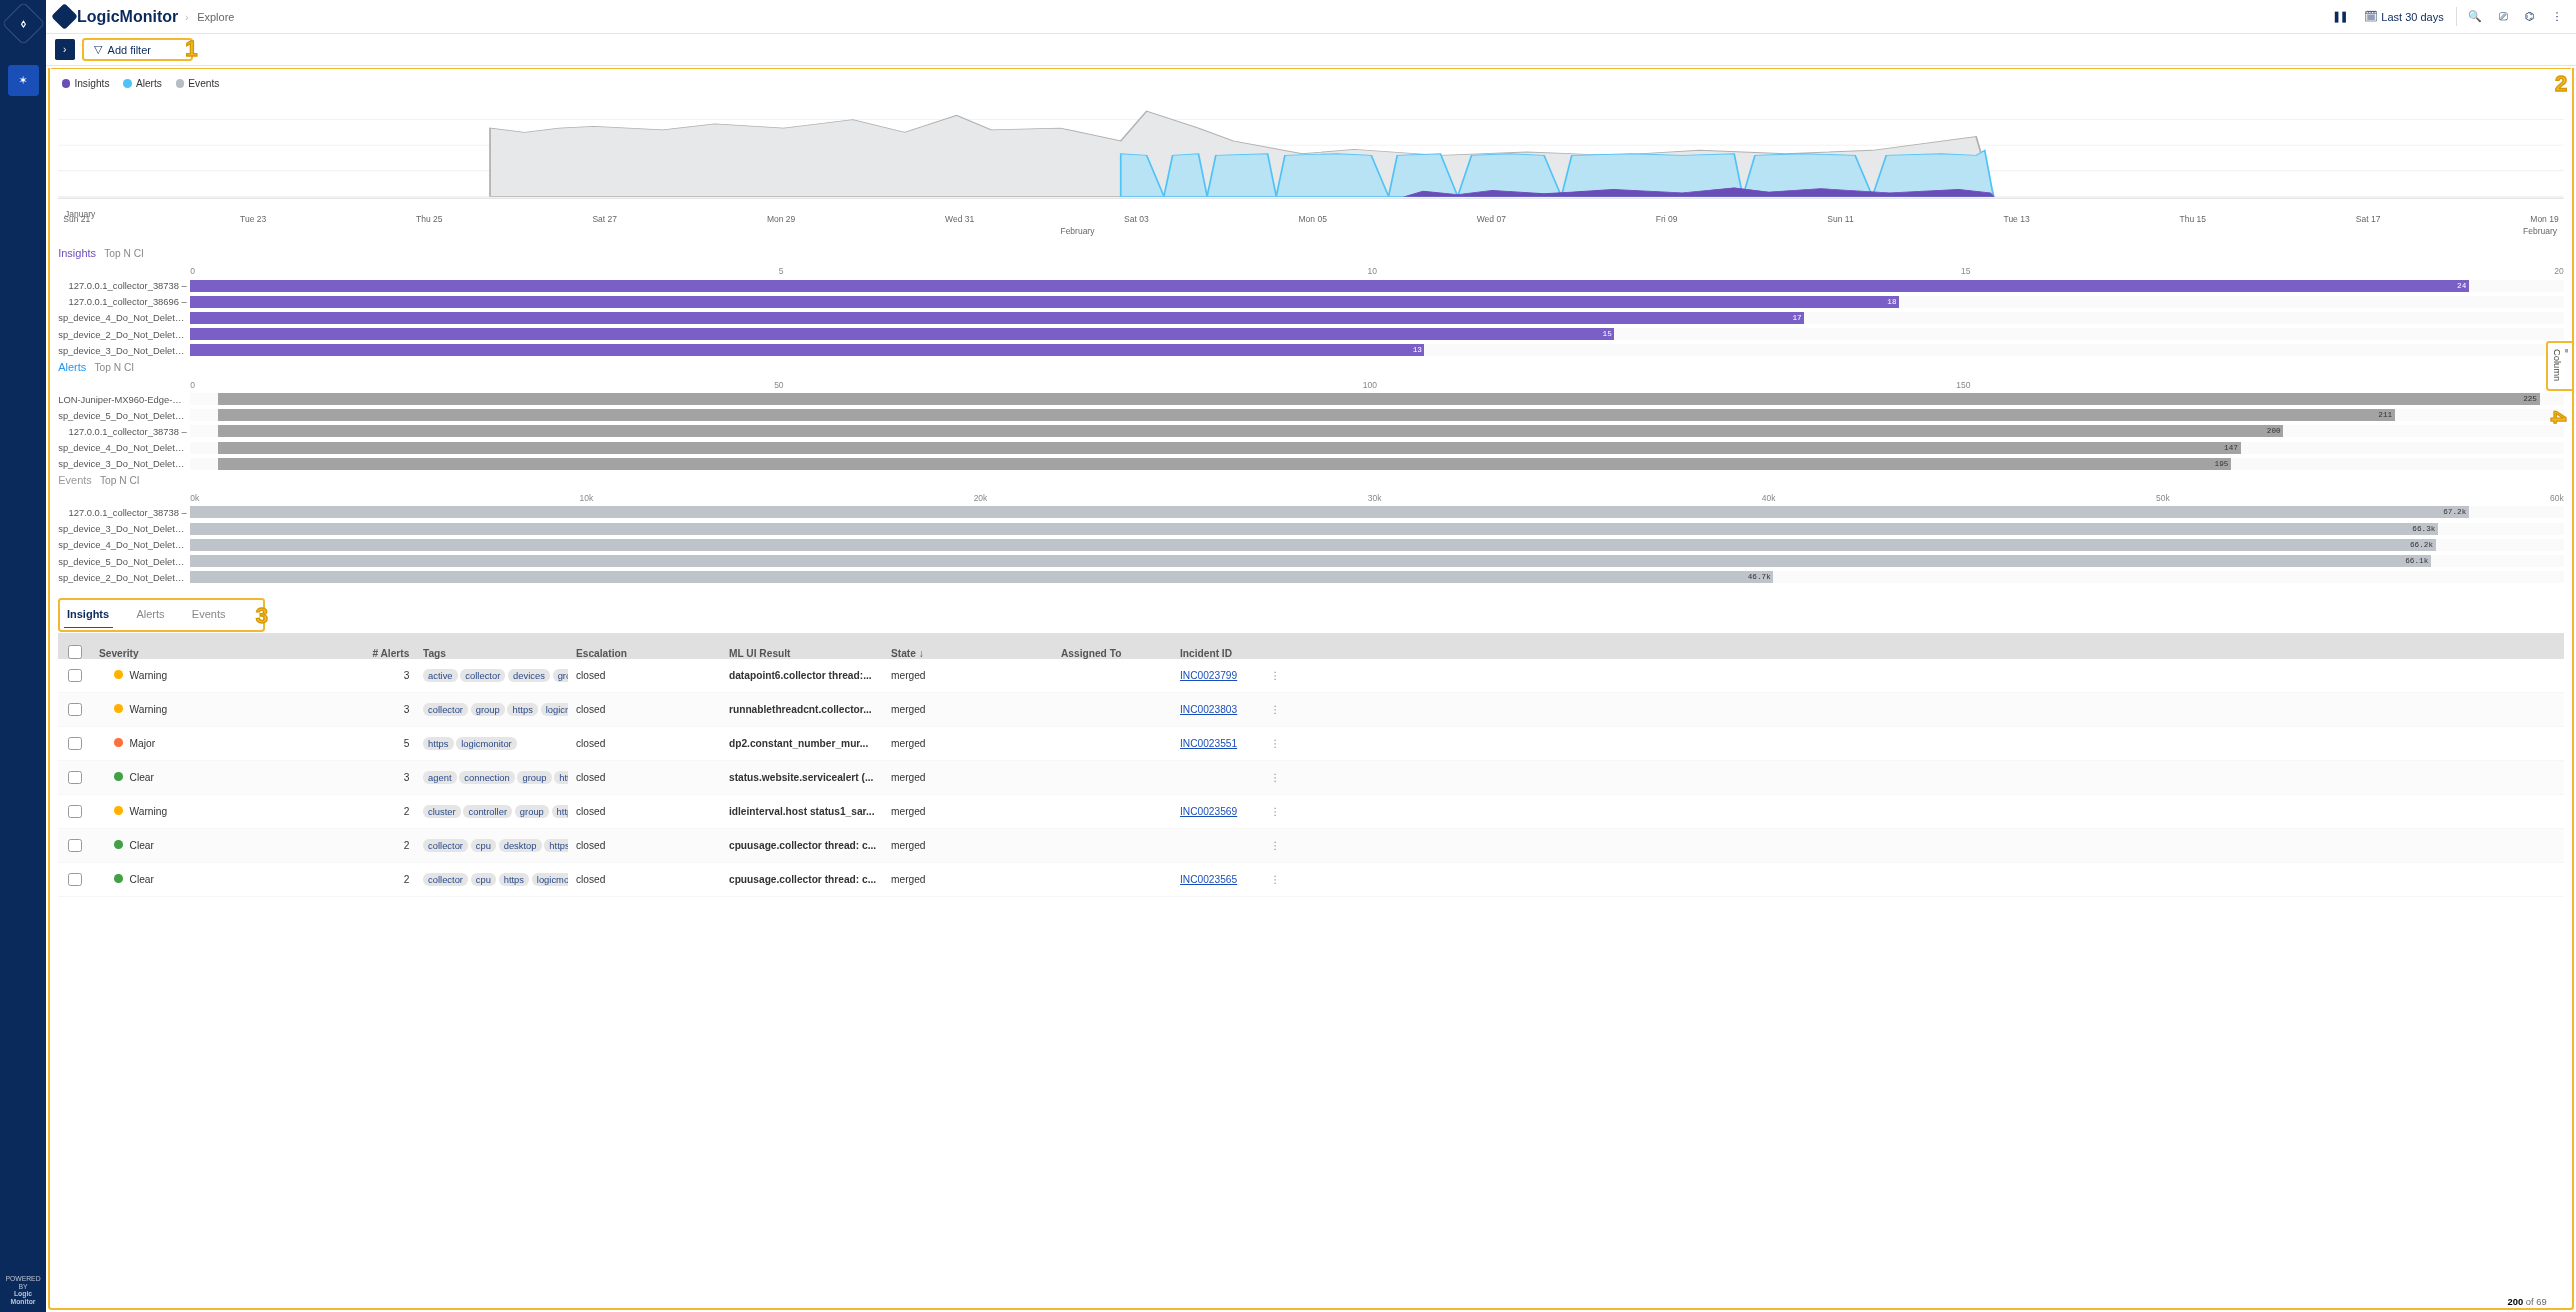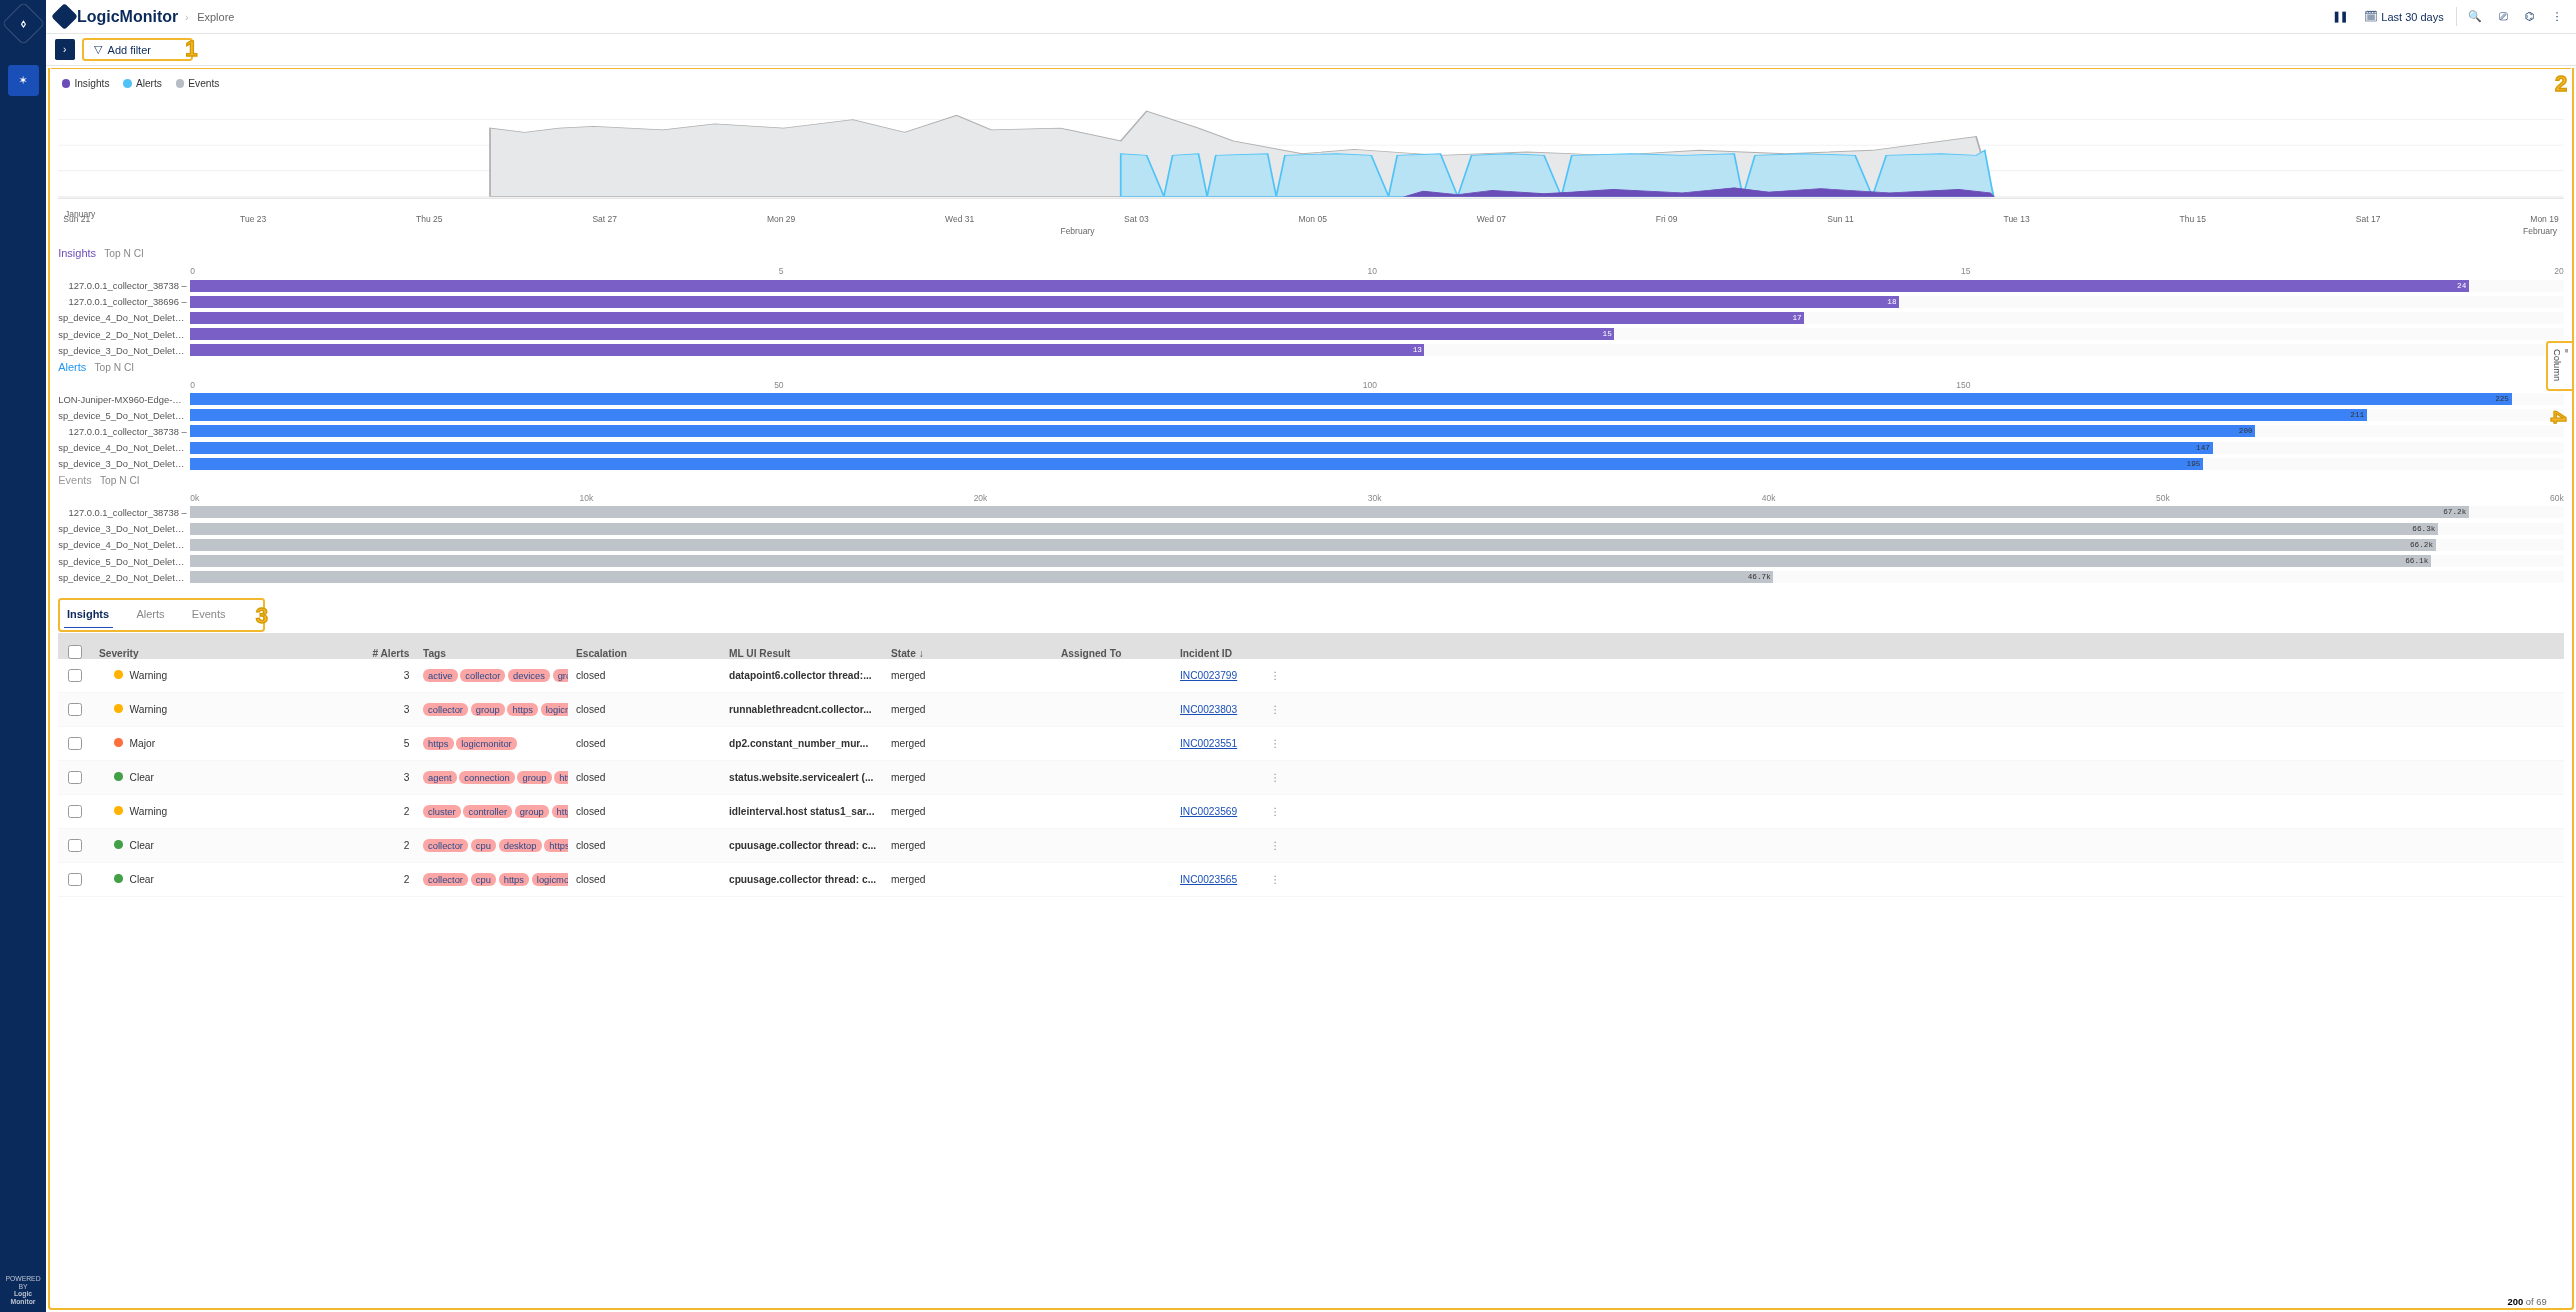--- a/index.html
+++ b/index.html
@@ -42,21 +42,21 @@
 .h-insights{color:#6B4DB8;}
 .h-alerts{color:#2196F3;}
 .h-events{color:#999;}
 .hbar{margin-top:6.8px;}
 .hbar .scale{display:flex;justify-content:space-between;font-size:8.5px;color:#888;margin-bottom:1.7px;padding-left:132px;}
 .hbar .row{display:flex;align-items:center;height:15.3px;margin:0.9px 0;}
 .hbar .lbl{width:132px;text-align:right;font-size:9.4px;color:#555;padding-right:3.4px;overflow:hidden;text-overflow:ellipsis;white-space:nowrap;}
 .hbar .track{flex:1;height:12px;position:relative;background:#fafafa;font-family:Liberation Mono, monospace;}
 .hbar .bar{height:12px;position:absolute;left:0;display:flex;align-items:center;justify-content:flex-end;padding-right:2.6px;font-size:7.7px;color:#fff;}
 .b-insights{background:#7A5FC7;}
-.b-alerts{background:#3b82f6;color:#333!important;}
+.b-alerts{background:#a3a3a3;color:#333!important;margin-left:28px;}
 .b-events{background:#BFC3CA;color:#333!important;}
 .tabs-wrap{margin-top:12px;position:relative;border:2.6px solid #F2B82E;border-radius:3.4px;display:inline-block;padding:1.7px 34px 1.7px 3.4px;}
 .tabs{display:flex;gap:20.5px;}
 .tab{padding:6.8px 3.4px;color:#888;font-size:11px;cursor:pointer;border-bottom:1.7px solid transparent;}
 .tab.active{color:#0B2A5C;border-bottom:1.7px solid #1B4FB8;font-weight:600;}
 .table{margin-top:1.7px;}
 .thead{display:flex;background:#E0E0E0;height:25.6px;align-items:flex-end;font-size:10.2px;font-weight:600;color:#555;}
 .tcol{padding:0 6.8px;}
 .c-chk{width:34px;display:flex;justify-content:center;}
 .c-sev{width:256px;}
@@ -68,21 +68,21 @@
 .c-assign{width:119px;}
 .c-inc{width:85px;}
 .c-menu{width:34px;text-align:center;color:#888;cursor:pointer;}
 .trow{display:flex;height:34px;align-items:center;border-bottom:0.9px solid #f6f6f6;font-size:10.2px;}
 .trow:nth-child(even){background:#fbfbfb;}
 .chk{width:13.6px;height:13.6px;border:1.3px solid #999;border-radius:2.6px;background:#fff;cursor:pointer;}
 .sev-dot{width:8.5px;height:8.5px;border-radius:50%;display:inline-block;margin-right:6.8px;margin-left:15.3px;}
 .sev-warning{background:#FFB300;}
 .sev-major{background:#FF6F3D;}
 .sev-clear{background:#43A047;}
-.tag{background:#fca5a5;color:#2a4a8a;padding:0.9px 5.1px;border-radius:6px;font-size:9.4px;margin-right:2.6px;display:inline-block;}
+.tag{background:#e5e5e5;color:#2a4a8a;padding:0.9px 5.1px;border-radius:6px;font-size:9.4px;margin-right:2.6px;display:inline-block;}
 .tags-wrap{overflow:hidden;white-space:nowrap;width:145px;}
 .ml{font-weight:600;overflow:hidden;text-overflow:ellipsis;white-space:nowrap;}
 .inc-link{color:#1B4FB8;text-decoration:underline;cursor:pointer;}
 .footer{position:absolute;bottom:1.7px;right:25.6px;font-size:9.4px;color:#666;}
 .footer b{color:#000;}
 .col-handle{position:absolute;right:-2.6px;top:273px;background:#fff;border:2.6px solid #F2B82E;border-left:2.6px solid #F2B82E;border-radius:3.4px;padding:6.8px 3.4px;writing-mode:vertical-rl;font-size:9.4px;color:#444;}
 .topmask{position:absolute;top:-0.9px;left:1.7px;right:1.7px;height:2.6px;background:#F2B82E;border-radius:3.4px 3.4px 0 0;}
 </style>
 </head>
 <body>

